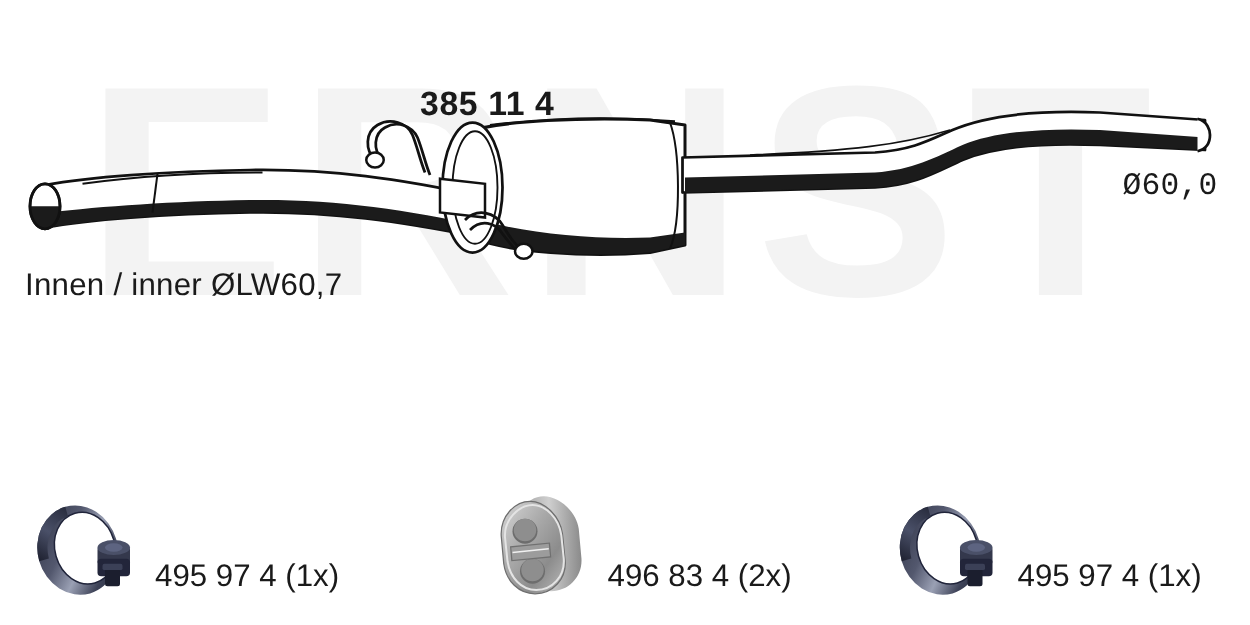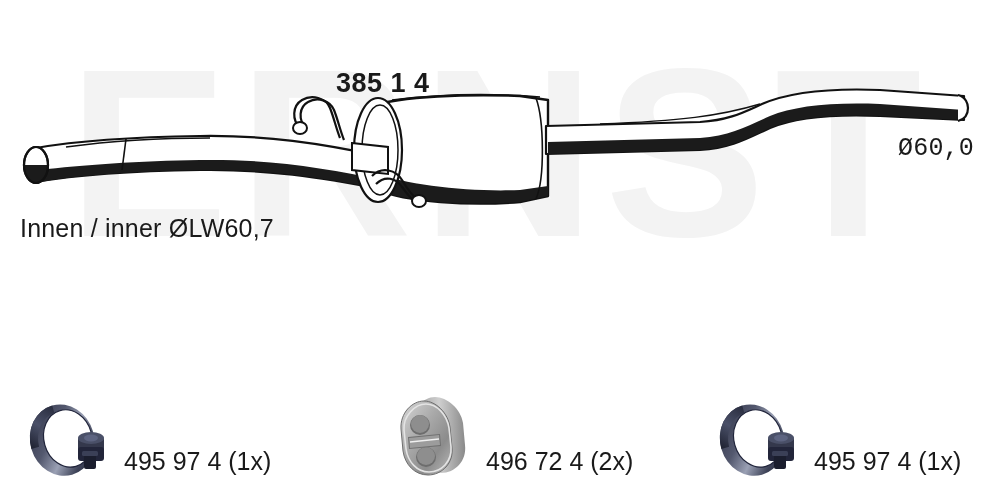--- a/index.html
+++ b/index.html
@@ -142,21 +142,21 @@
                  L880,116 C832,114 794,118 770,128
                  C748,138 732,148 700,150 L548,154 Z" fill="#1b1b1b" stroke="none"></path>
 
         <path d="M600,124 C680,121 720,116 760,104" fill="none" stroke="#111111" stroke-width="1.4"></path>
 
         <path d="M958,95 C966,97 968,104 968,108 C968,113 966,119 958,121" fill="#ffffff" stroke="#111111" stroke-width="2.2"></path>
       </g>
     </svg>
   </div>
 
-  <div class="label part-no">385 1 4</div>
+  <div class="label part-no">385 11 4</div>
   <div class="label inner-label">Innen / inner ØLW60,7</div>
   <div class="label outer-label">Ø60,0</div>
 
   <div class="accessories">
 
     <div class="acc acc-1">
       <div class="acc-art">
         <svg width="100" height="100" viewBox="0 0 100 100" xmlns="http://www.w3.org/2000/svg">
           <defs>
             <linearGradient id="clampGrad1" x1="0" y1="0" x2="1" y2="1">
@@ -219,21 +219,21 @@
           <ellipse cx="32" cy="35" rx="9" ry="9" fill="#8e8e8e"></ellipse>
 
           <ellipse cx="38" cy="68" rx="10" ry="10" fill="#6d6d6d"></ellipse>
           <ellipse cx="38" cy="67" rx="9" ry="9" fill="#8e8e8e"></ellipse>
 
           <path d="M20,48 L52,45 L53,57 L21,60 Z" fill="#707070"></path>
           <path d="M21,49 L51,46 L52,56 L22,59 Z" fill="#9c9c9c"></path>
           <path d="M22,53 L51,50" stroke="#f0f0f0" stroke-width="1.4" fill="none"></path>
         </svg>
       </div>
-      <div class="acc-label">496 72 4 (2x)</div>
+      <div class="acc-label">496 83 4 (2x)</div>
     </div>
 
     <div class="acc acc-3">
       <div class="acc-art">
         <svg width="100" height="100" viewBox="0 0 100 100" xmlns="http://www.w3.org/2000/svg">
           <defs>
             <linearGradient id="clampGrad2" x1="0" y1="0" x2="1" y2="1">
               <stop offset="0%" stop-color="#2a2e40"></stop>
               <stop offset="38%" stop-color="#53586e"></stop>
               <stop offset="58%" stop-color="#9aa0b4"></stop>

